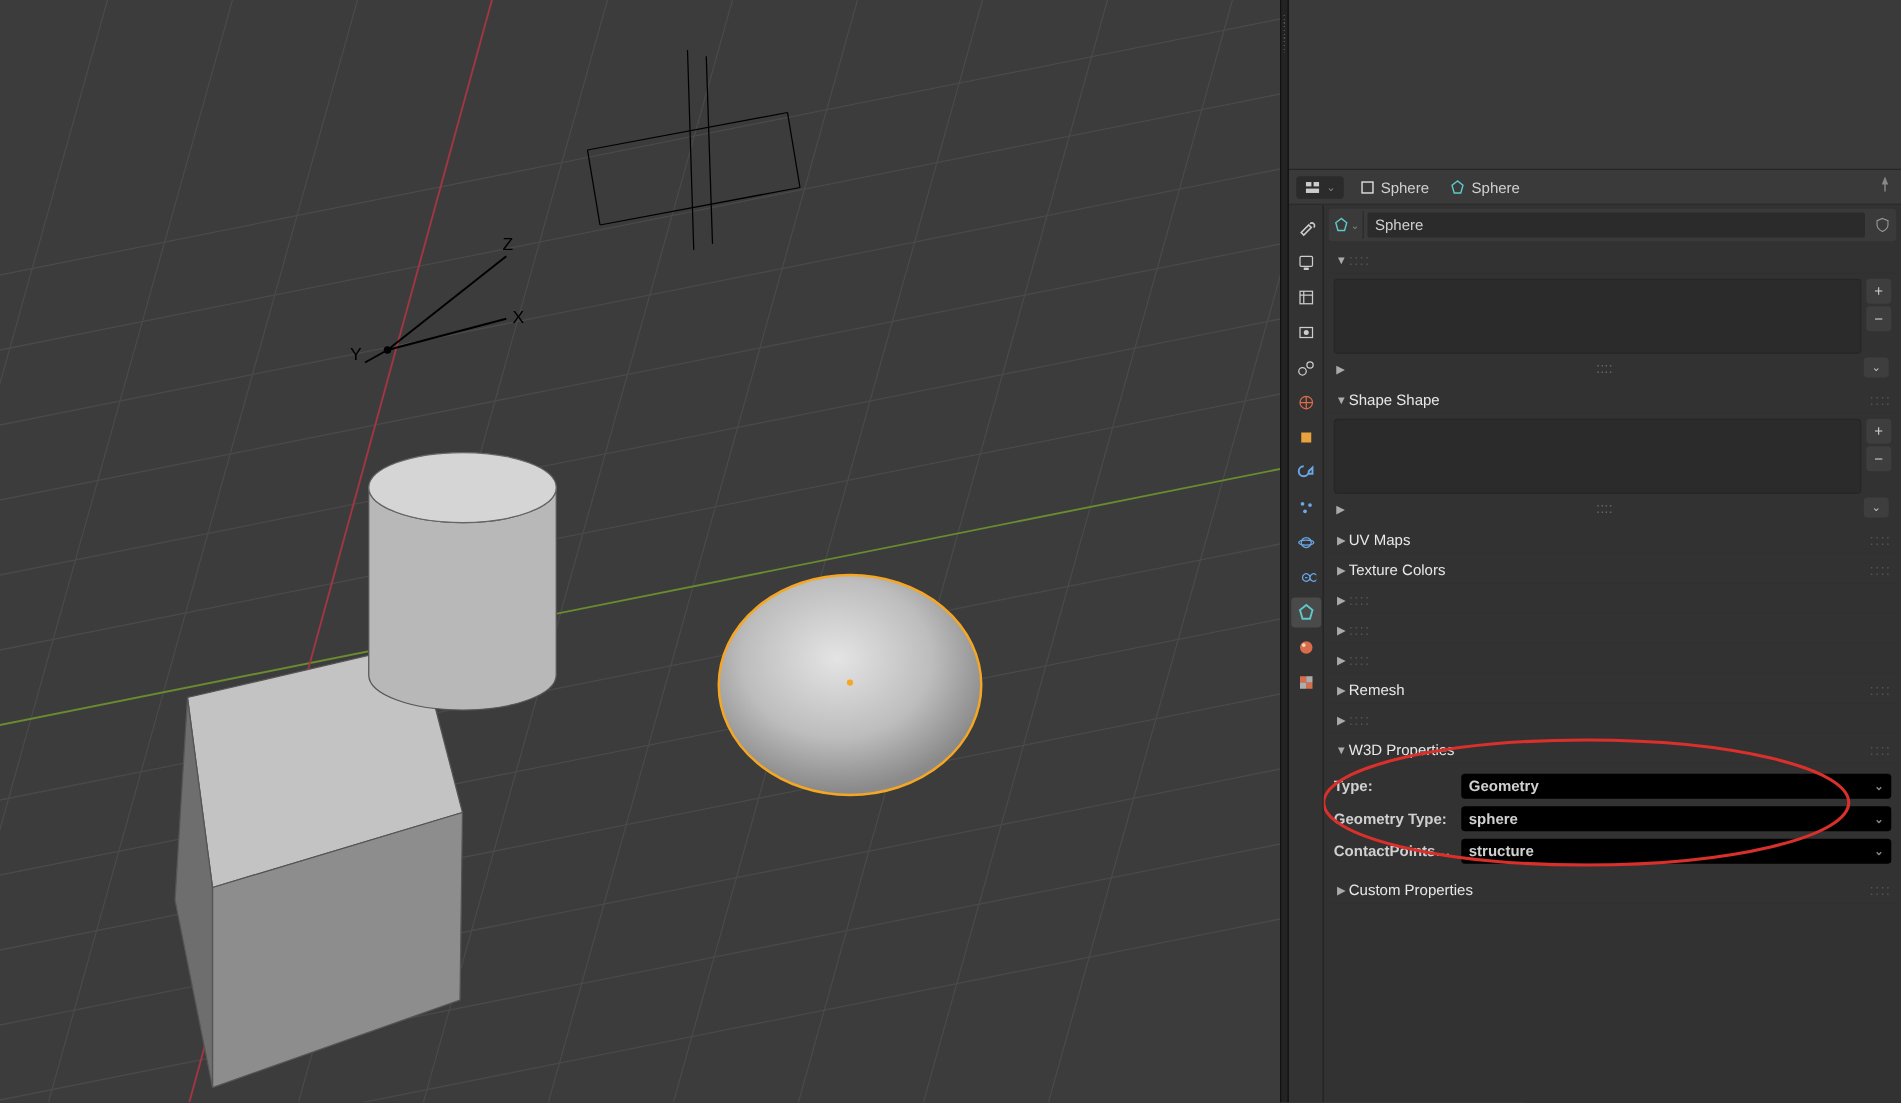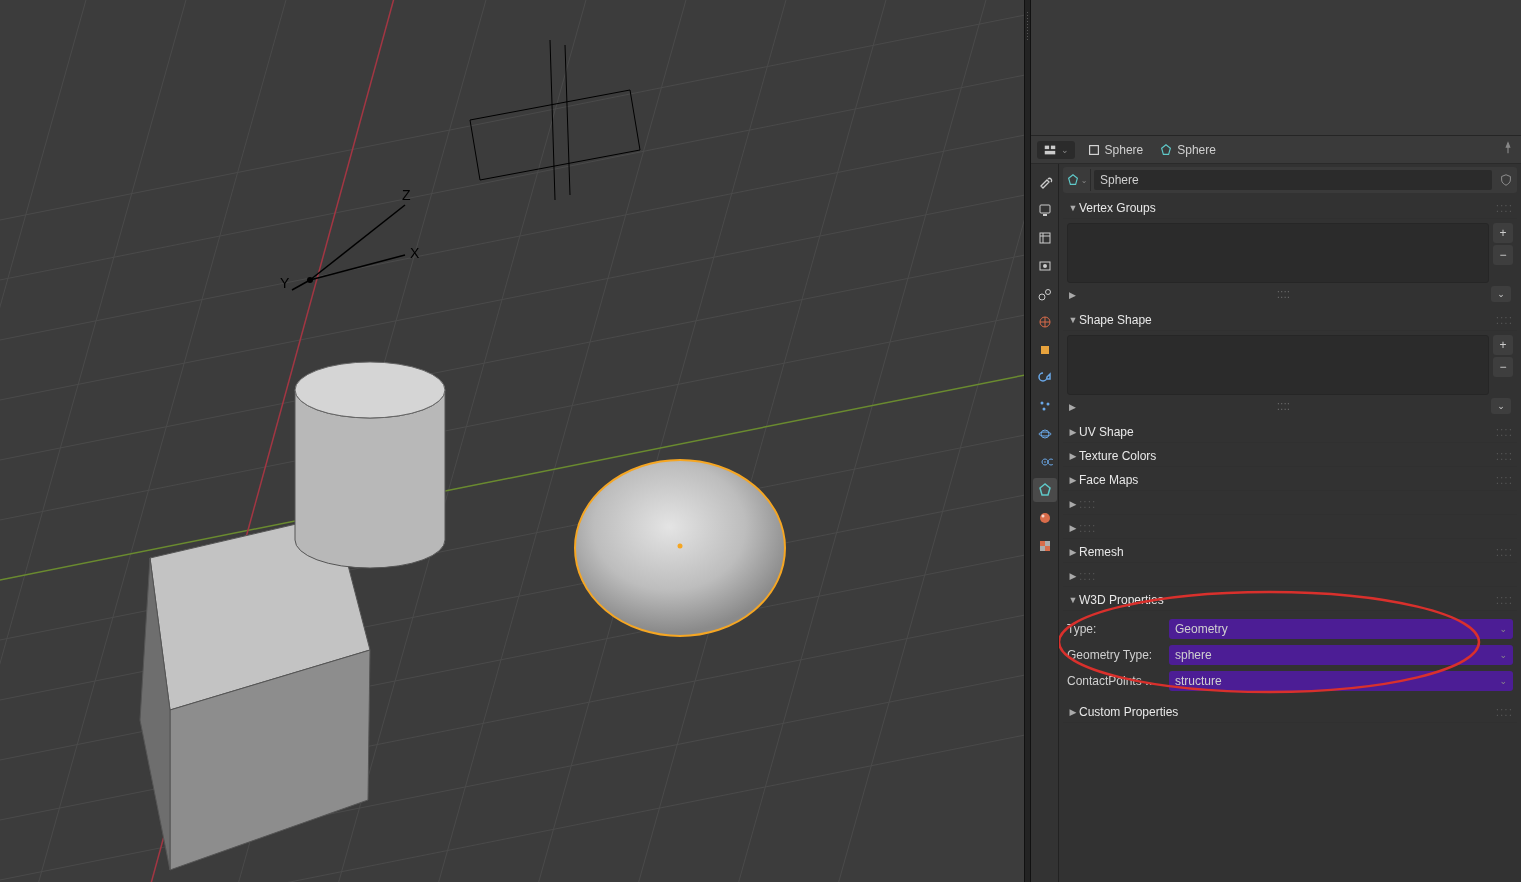--- a/index.html
+++ b/index.html
@@ -215,31 +215,33 @@
   gap: 6px;
   margin: 2px 0;
 }
 .prop-row .lbl {
   width: 96px;
   text-align: left;
   white-space: nowrap;
   overflow: hidden;
   text-overflow: ellipsis;
   color: #d0d0d0;
+  font-weight: bold;
 }
 .prop-row .dd {
   flex: 1;
-  background: #4c1d95;
+  background: #000000;
   border-radius: 3px;
   height: 20px;
   display: flex;
   align-items: center;
   padding: 0 6px;
   justify-content: space-between;
   cursor: pointer;
+  font-weight: bold;
 }
 .dd .chev { color: #888; font-size: 9px; }
 .annotation {
   position: absolute;
   pointer-events: none;
 }
 .annotation svg { overflow: visible; }
 
 .ic { width:14px; height:14px; display:inline-block; }
 </style>
@@ -463,21 +465,20 @@
         <div class="datablock-extra">
           <svg class="ic" viewBox="0 0 16 16">
               <path d="M8 2 L13 4 v4 c0 3 -3 5 -5 6 c-2 -1 -5 -3 -5 -6 V4 Z" fill="none" stroke="#999"></path>
             </svg>
         </div>
       </div>
 
       <div class="panel">
         <div class="panel-header">
           <span class="tri">▼</span>
-          <span class="label">Vertex Groups</span>
           <span class="grip">::::</span>
         </div>
         <div class="panel-body">
           <div class="listbox-wrap">
             <div class="listbox"></div>
             <div class="listbox-side">
               <div class="side-btn">+</div>
               <div class="side-btn">−</div>
             </div>
           </div>
@@ -515,35 +516,34 @@
             <div class="side-btn" style="height:16px;">
                 <span style="font-size:9px;">⌄</span>
               </div>
           </div>
         </div>
       </div>
 
       <div class="panel">
           <div class="panel-header">
             <span class="tri">▶</span>
-            <span class="label">UV Shape</span>
+            <span class="label">UV Maps</span>
             <span class="grip">::::</span>
           </div>
         </div>
       <div class="panel">
           <div class="panel-header">
             <span class="tri">▶</span>
             <span class="label">Texture Colors</span>
             <span class="grip">::::</span>
           </div>
         </div>
       <div class="panel">
           <div class="panel-header">
             <span class="tri">▶</span>
-            <span class="label">Face Maps</span>
             <span class="grip">::::</span>
           </div>
         </div>
       <div class="panel">
           <div class="panel-header">
             <span class="tri">▶</span>
             <span class="grip">::::</span>
           </div>
         </div>
       <div class="panel">

